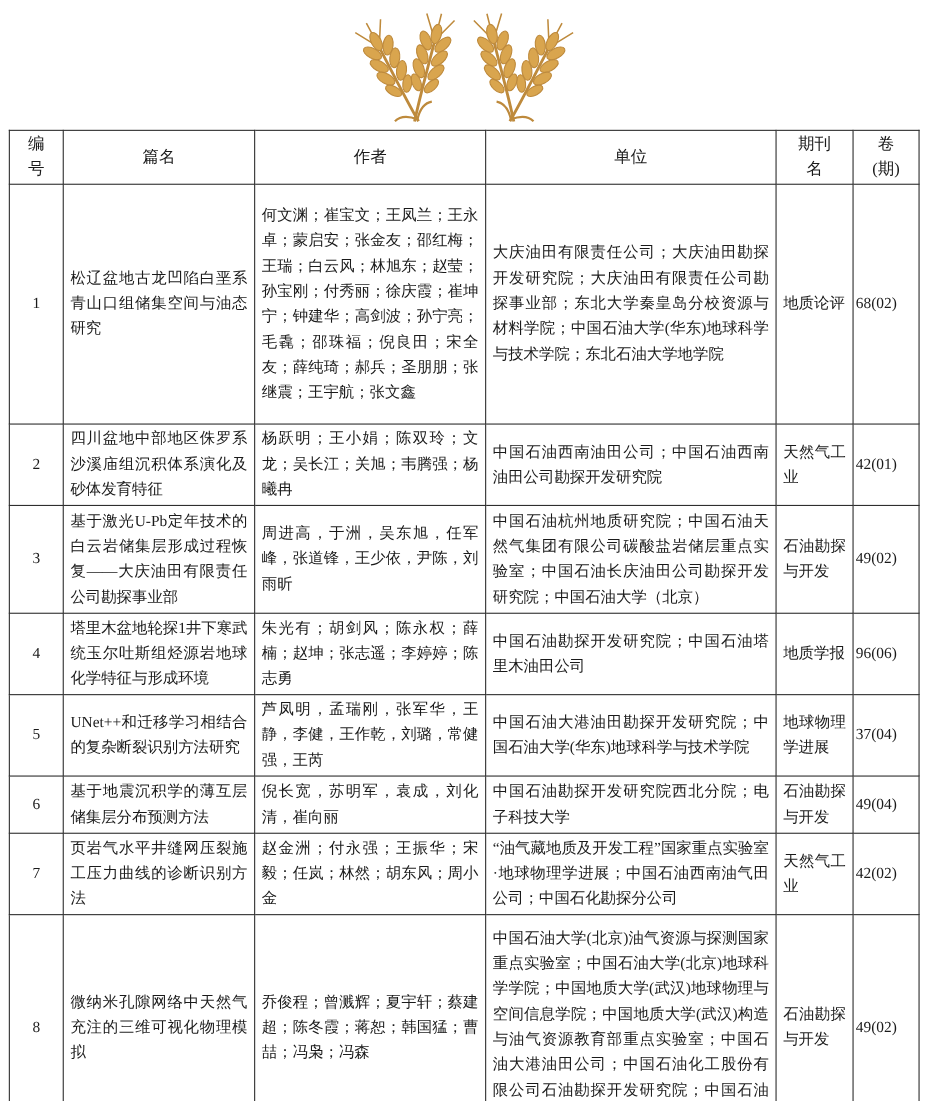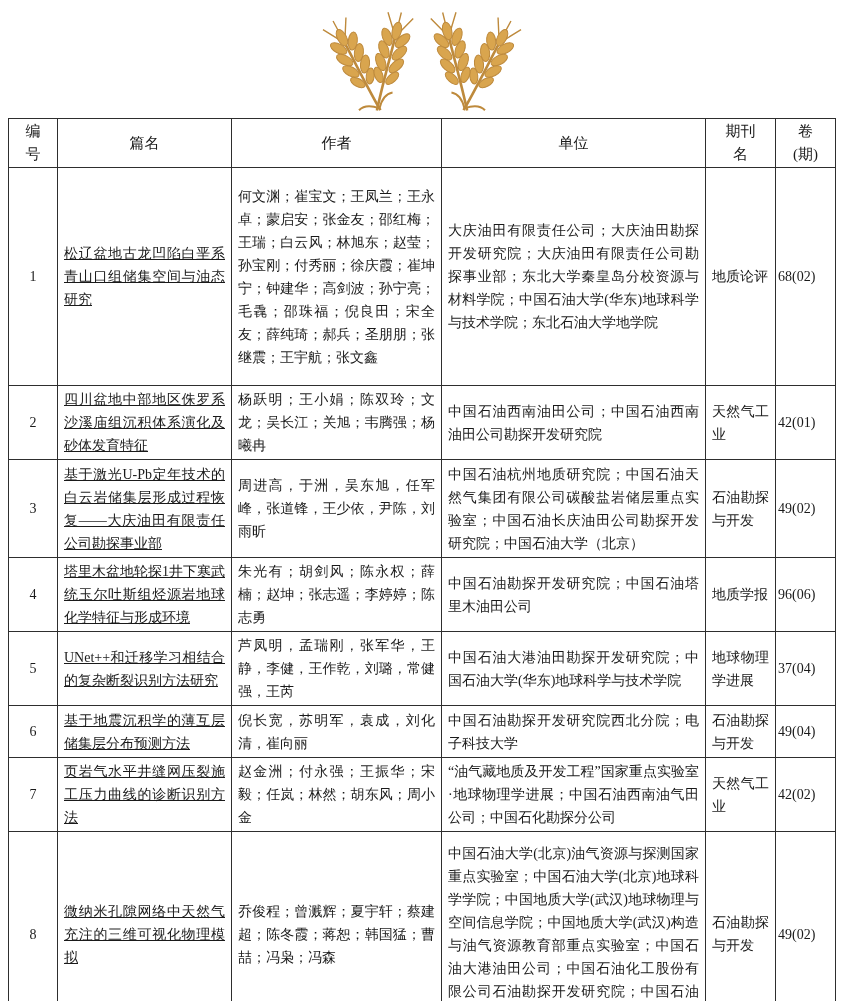--- a/index.html
+++ b/index.html
@@ -45,21 +45,21 @@
   }
   .award-table th,.award-table td{
     border:1px solid var(--line);
     font-weight:normal;
     font-size:14px;line-height:23px;
     padding:2px 6px;vertical-align:middle;
     overflow:hidden;
   }
   .award-table th{font-size:15px;text-align:center;padding:1px 14px;}
   td.c-no{text-align:center;}
-  td.c-title{text-align:justify;text-decoration:underline;}
+  td.c-title{text-align:justify;}
   td.c-authors{text-align:justify;margin-left:12px;}
   td.c-org{text-align:justify;}
   td.c-journal{text-align:justify;margin-top:35px;}
   td.c-vol{padding:2px 2px;}
 </style>
 </head>
 <body>
 
 <div class="header-area">
   <div class="banner-wrap">

